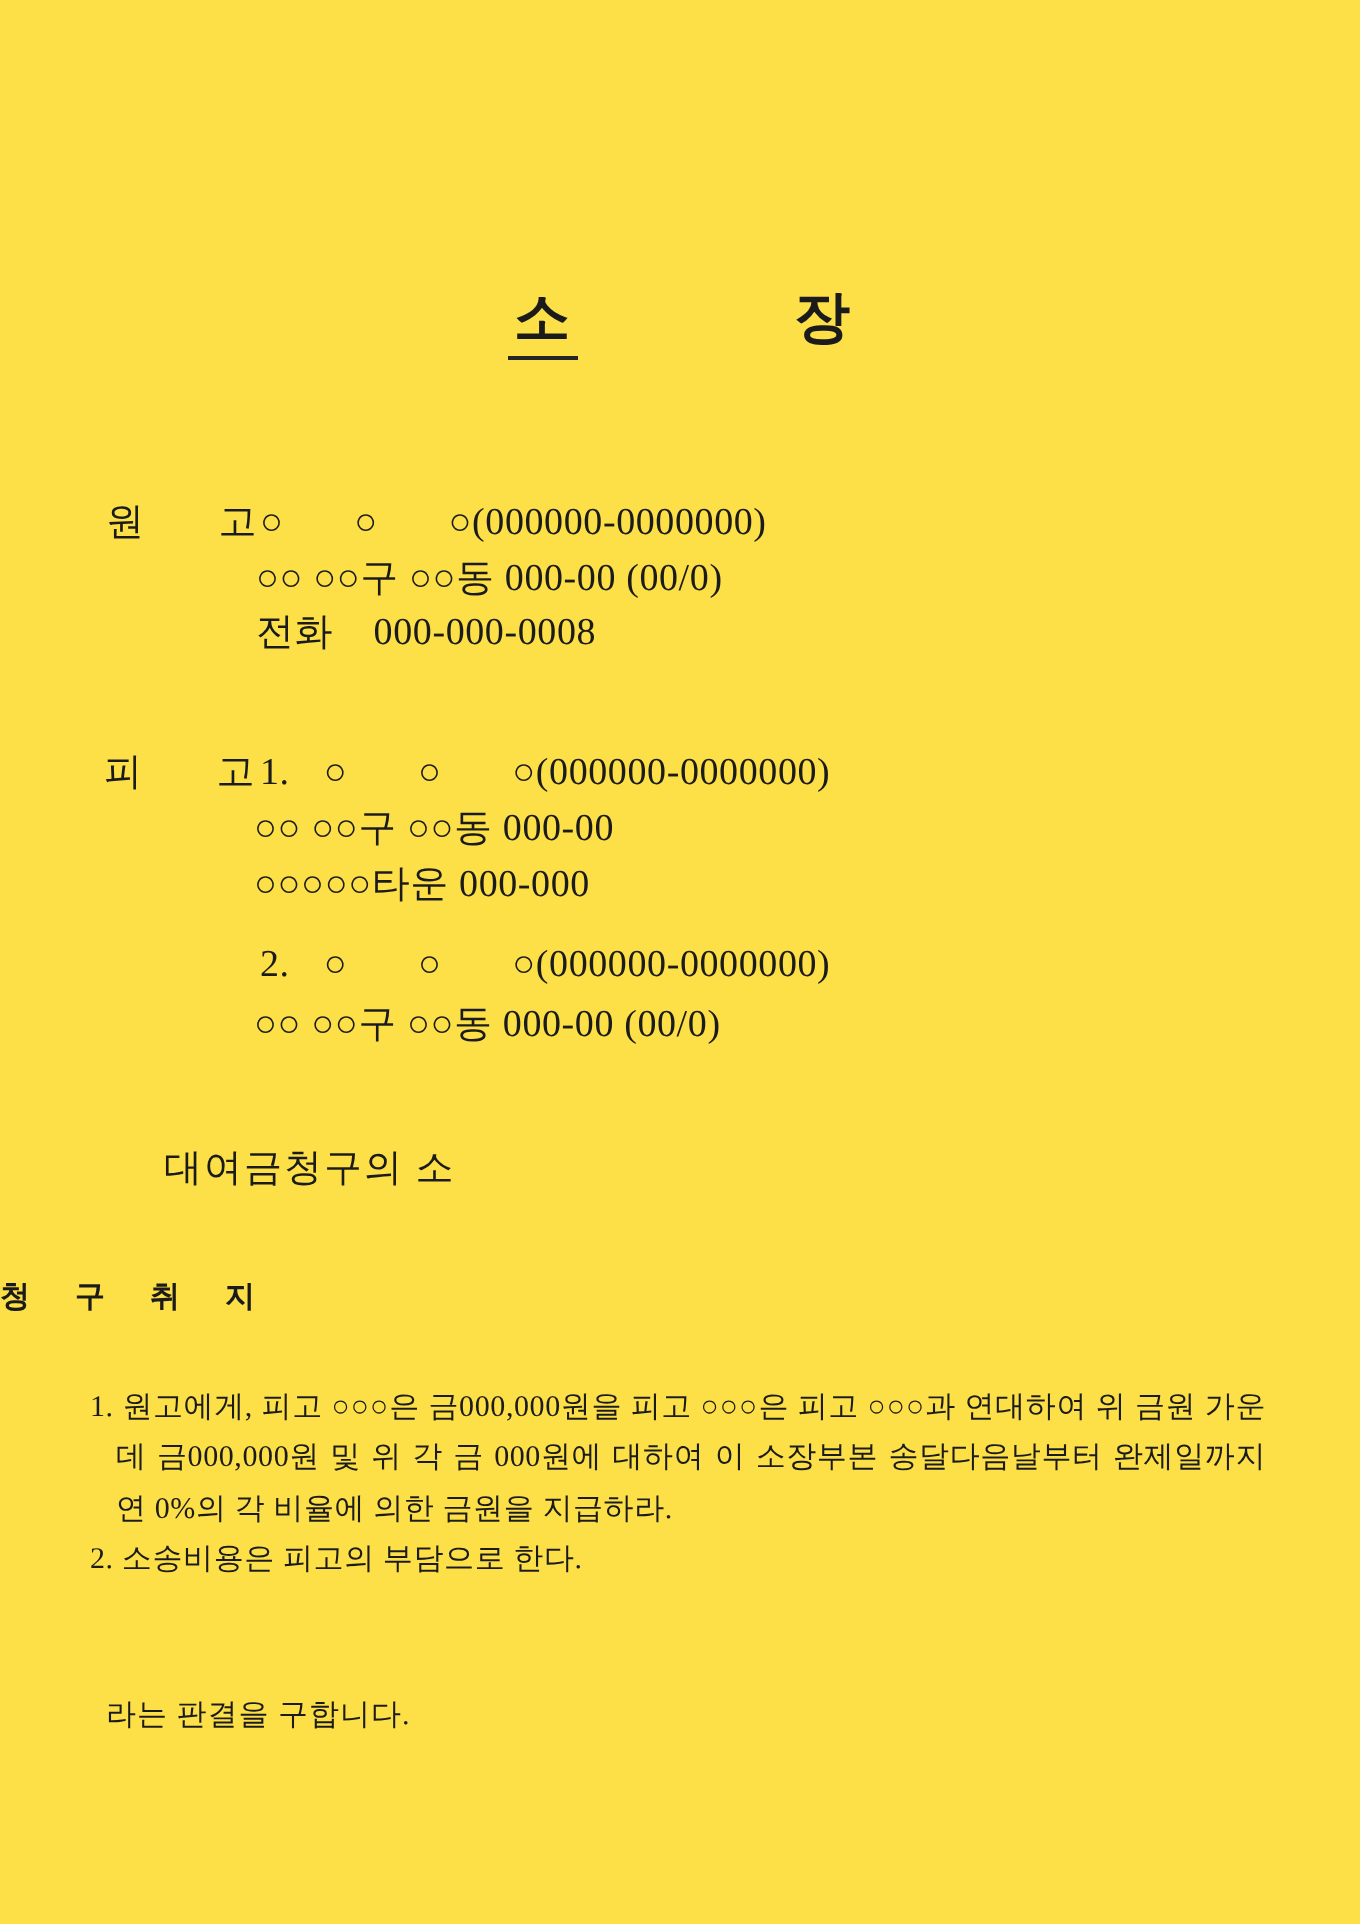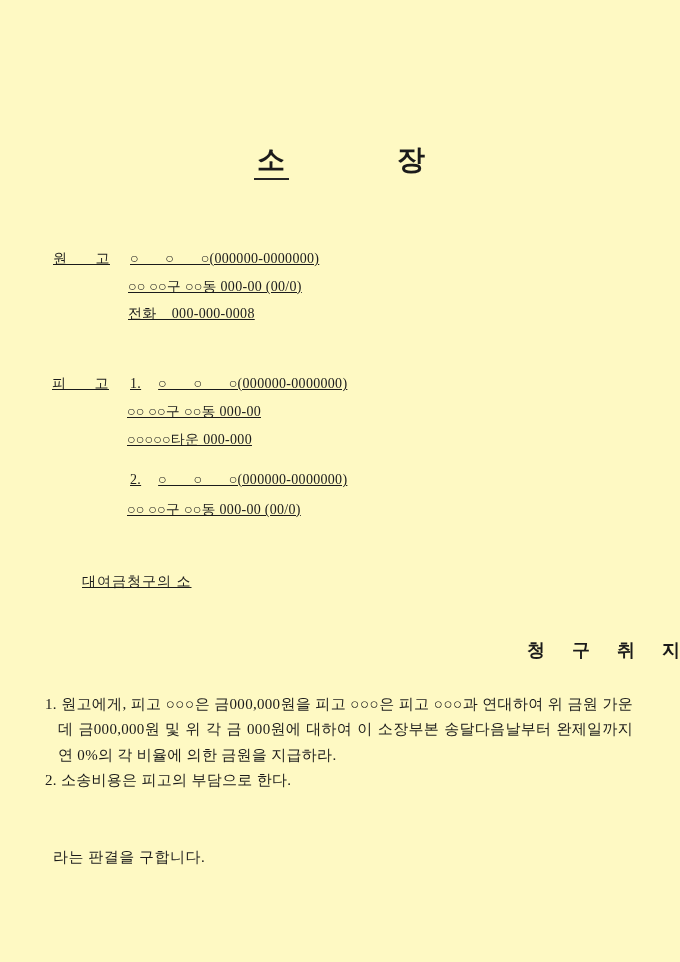--- a/index.html
+++ b/index.html
@@ -6,30 +6,29 @@
   html, body { width: 680px; height: 962px; }
   body {
     background: #ffffff;
     font-family: "Liberation Serif", "DejaVu Serif", serif;
     color: #1b1b1b;
   }
   .page {
     position: relative;
     width: 680px;
     height: 962px;
-    background: #fef9c3;
+    background: #fde047;
     overflow: hidden;
   }
   .line {
     position: absolute;
     white-space: pre;
-    font-size: 14px;
+    font-size: 19px;
     line-height: 1.25;
     letter-spacing: 0.3px;
-    text-decoration: underline;
   }
   
   .title {
     position: absolute;
     top: 143px;
     left: 0;
     width: 100%;
     text-align: center;
     font-size: 28px;
     font-weight: bold;
@@ -45,22 +44,22 @@
   
   .party-label { letter-spacing: 0.5px; }
   
   .case-name { letter-spacing: 1px; margin-left: 28px; }
   
   .heading {
     position: absolute;
     top: 640px;
     left: 0;
     width: 100%;
-    text-align: right;
-    font-size: 18px;
+    text-align: left;
+    font-size: 15px;
     font-weight: bold;
     white-space: pre;
     line-height: 1.2;
   }
   
   .claims {
     position: absolute;
     left: 45px;
     top: 692px;
     width: 588px;

